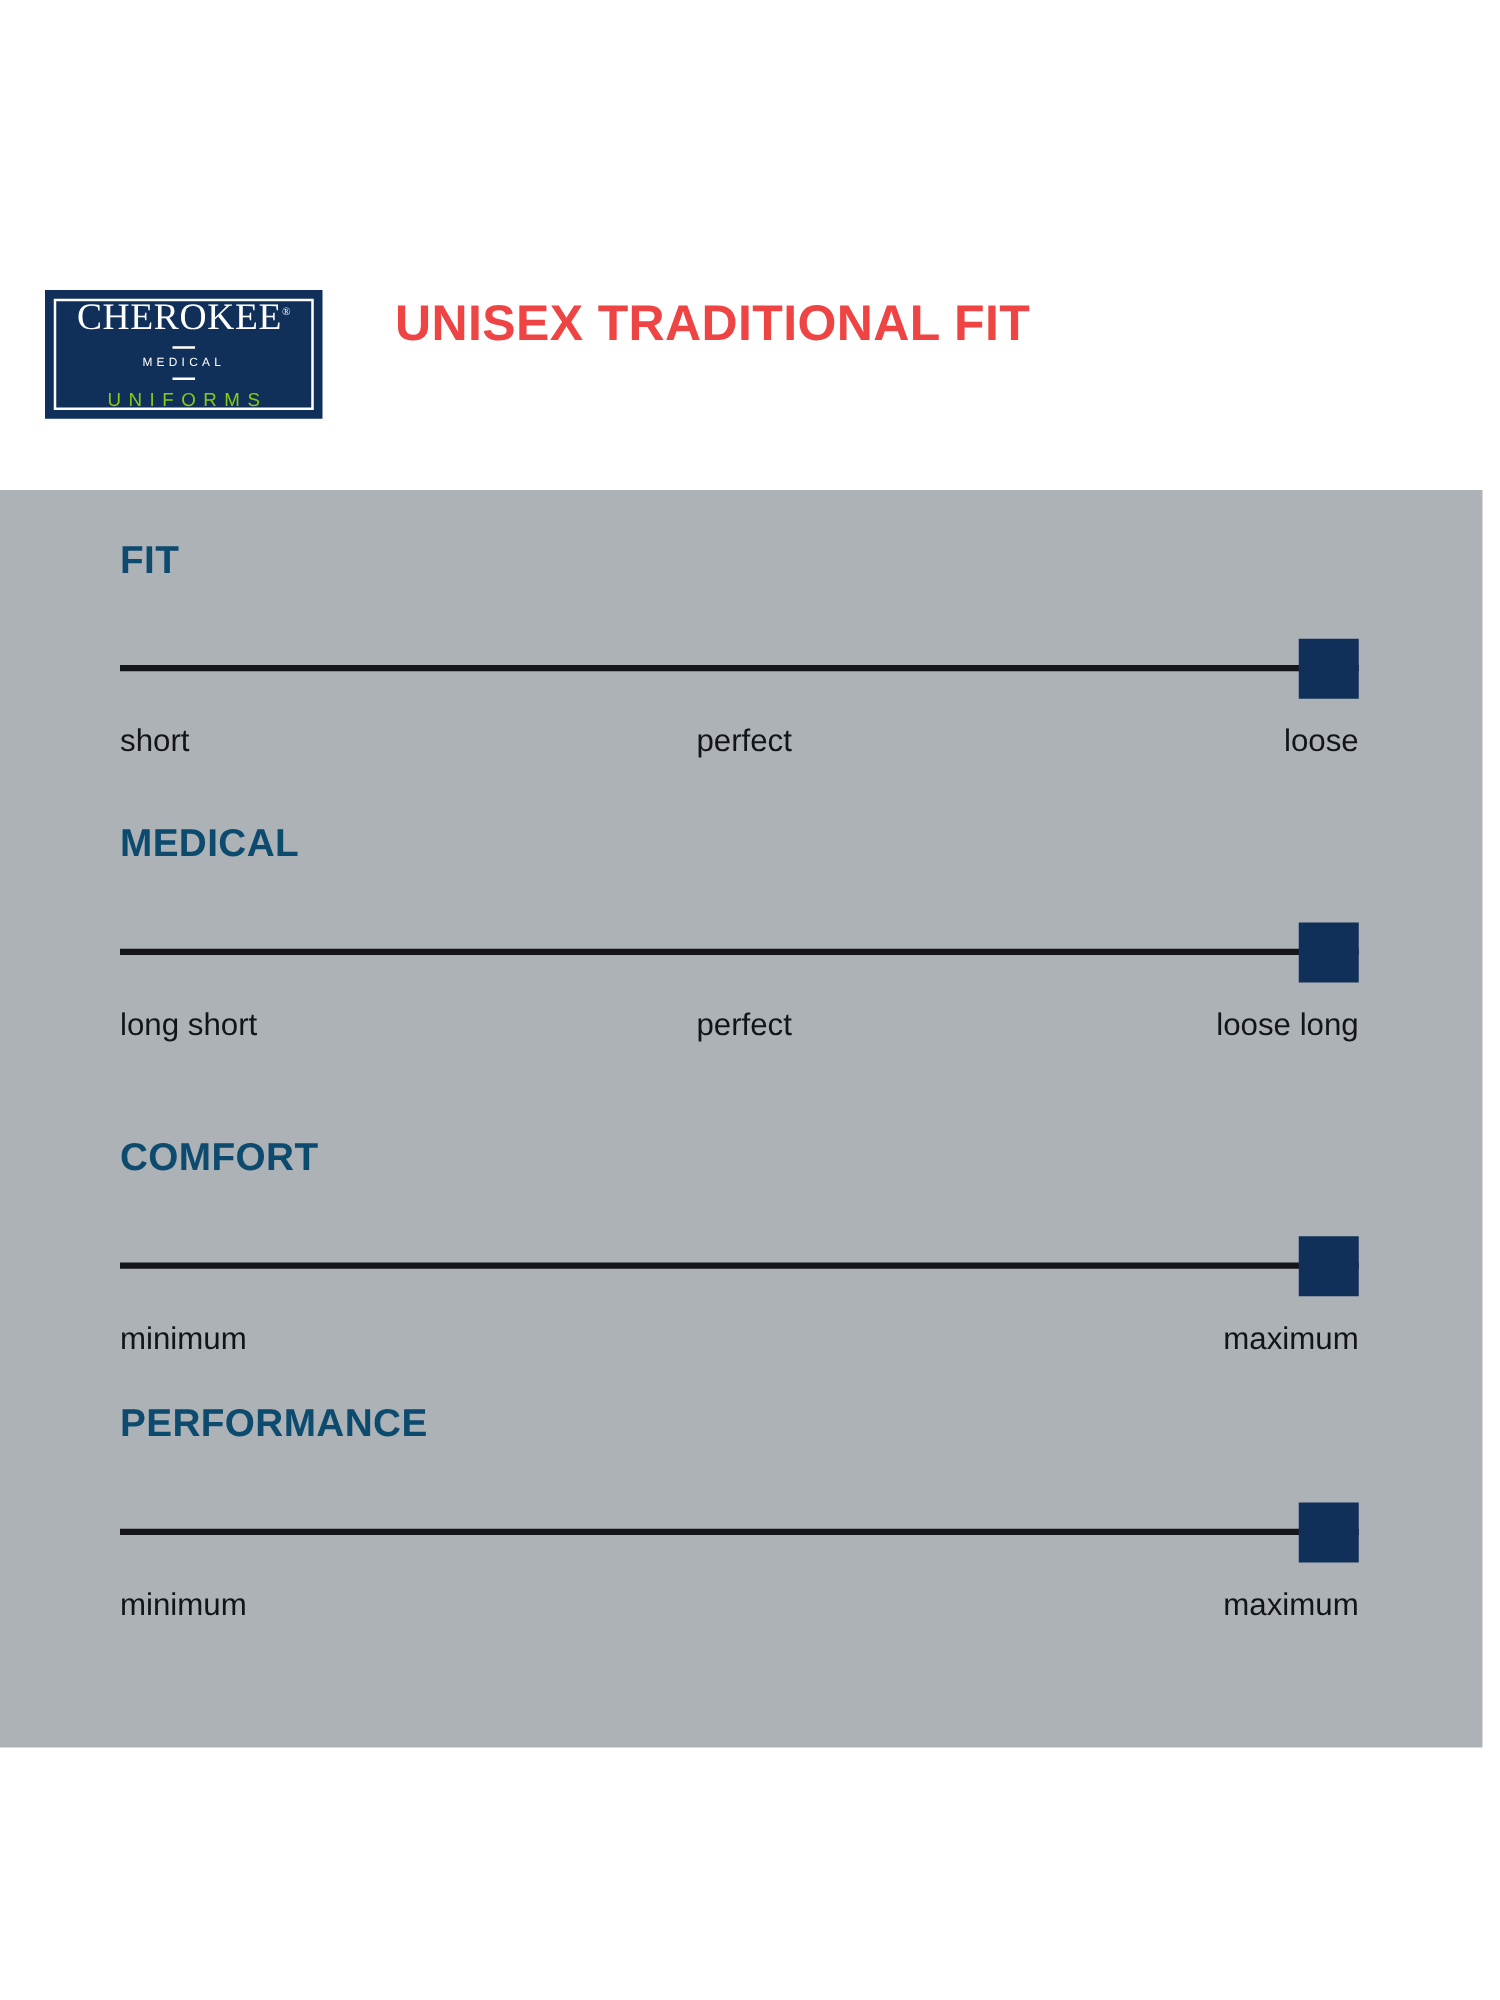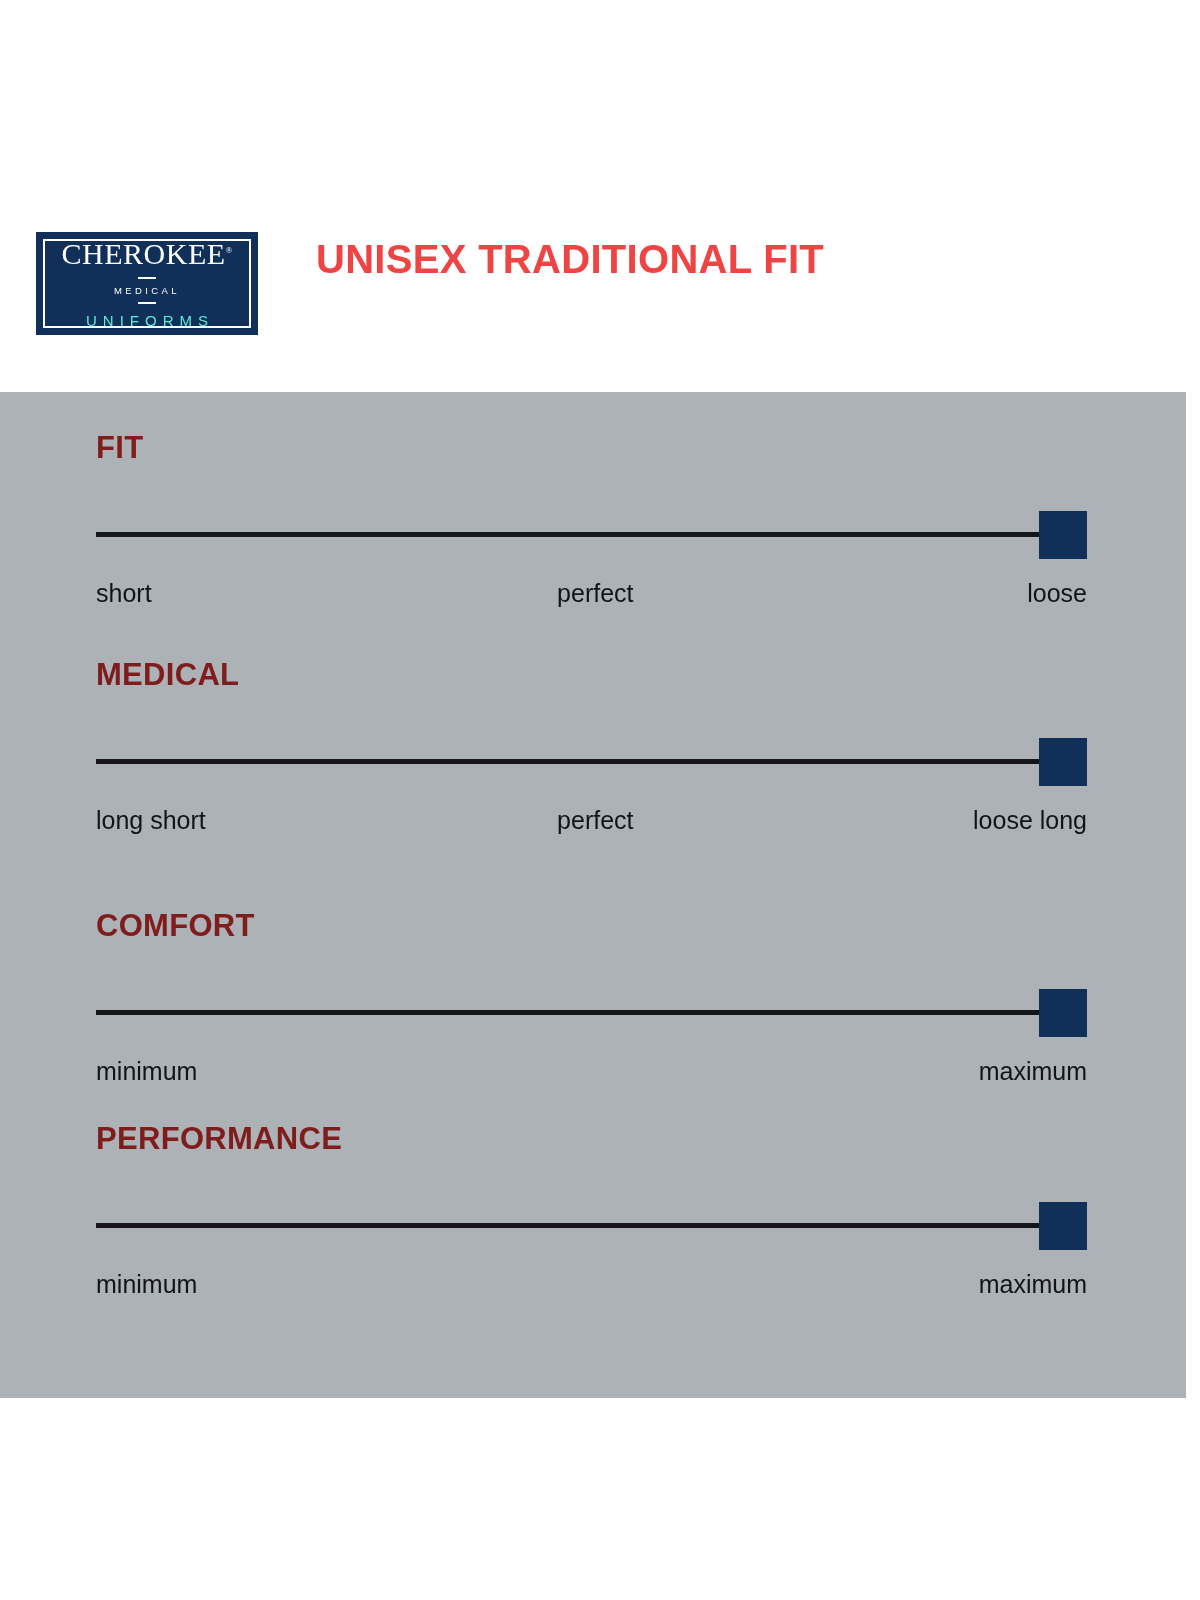--- a/index.html
+++ b/index.html
@@ -76,21 +76,21 @@
     white-space: nowrap;
     flex-direction: column;
   }
   .brand-medical .rule {
     display: block;
     width: 18px;
     height: 1.5px;
     background: #ffffff;
   }
   .brand-uniforms {
-    color: #5eead4;
+    color: #84cc16;
     font-size: 15px;
     letter-spacing: 6px;
     margin-top: 9px;
     line-height: 1;
     text-indent: 6px;
     white-space: nowrap;
   }
 
   .header-title {
     position: absolute;
@@ -131,21 +131,21 @@
     width: 991px;
   }
   .metric-0 { top: 40px; }
   .metric-1 { top: 267px; }
   .metric-2 { top: 494px; margin-top: 24px; }
   .metric-3 { top: 731px; }
 
   .metric-title {
     font-size: 31px;
     font-weight: bold;
-    color: #7f1d1d;
+    color: #0c4a6e;
     letter-spacing: 0.3px;
     line-height: 1;
     margin: 0 0 48px 0;
   }
 
   .slider {
     position: relative;
     width: 991px;
     height: 48px;
   }

